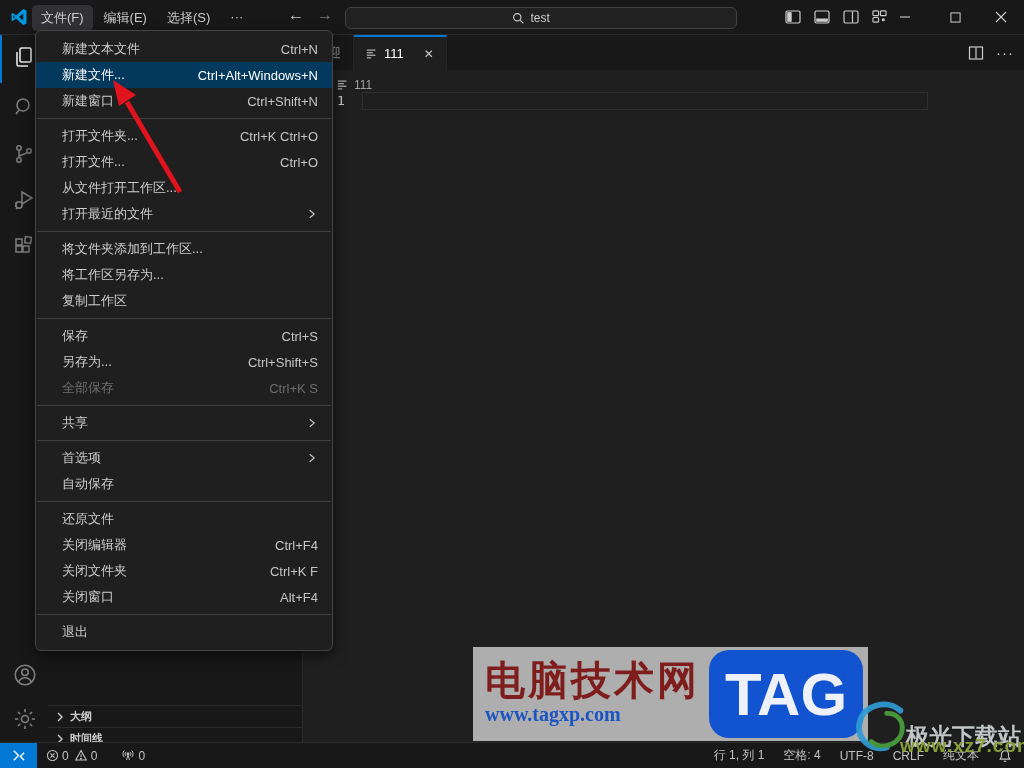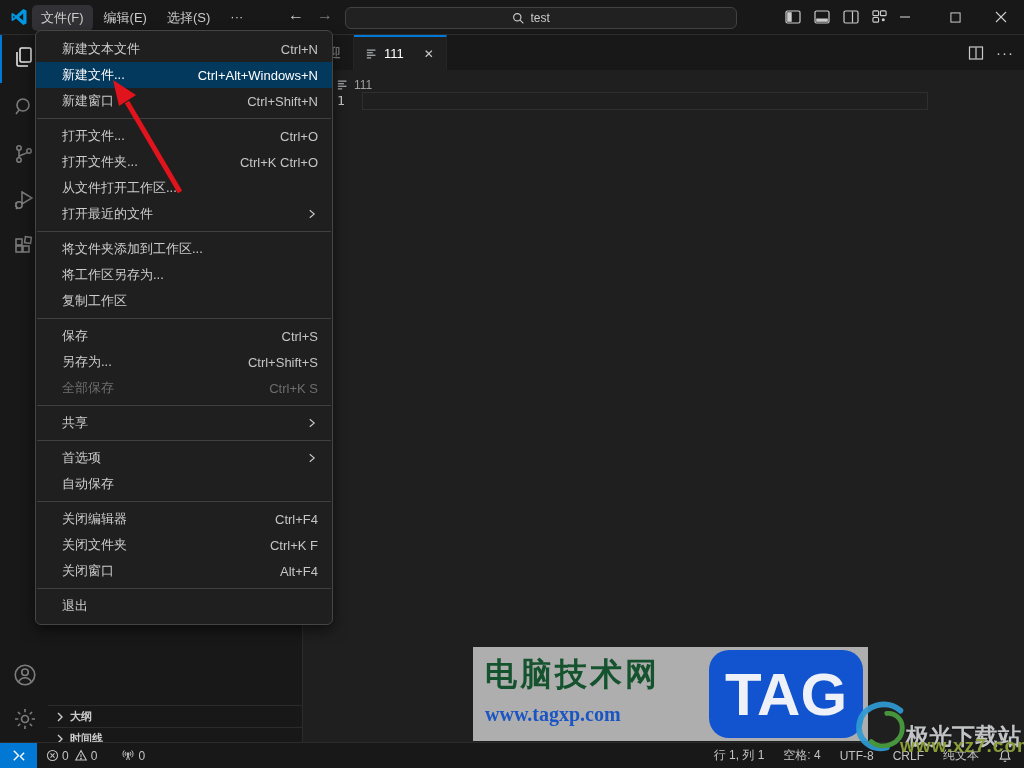--- a/index.html
+++ b/index.html
@@ -84,22 +84,22 @@
   .mi.hl { background:#04395e; color:#ffffff; }
   .mi.hl .sc { color:#ffffff; }
   .mi.dis, .mi.dis .sc { color:#6d6d6d; }
   .msep { height:1px; background:#404040; margin:4px 1px; }
 
   
   .arrow-overlay { position:absolute; left:0; top:0; width:1024px; height:768px;
     z-index:60; pointer-events:none; }
   .banner { position:absolute; left:473px; top:647px; width:395px; height:94px;
     background:#aeaeae; z-index:45; }
-  .banner-title { position:absolute; left:12px; top:6px; font-size:32px; font-weight:bold;
-    color:#14532d; letter-spacing:3px; white-space:nowrap; }
+  .banner-title { position:absolute; left:12px; top:6px; font-size:40px; font-weight:bold;
+    color:#7f1d1d; letter-spacing:3px; white-space:nowrap; }
   .banner-url { position:absolute; left:12px; top:56px; font-size:20px; font-weight:bold;
     font-family:"Liberation Serif",serif; color:#1b55c4; white-space:nowrap; }
   .banner-badge { position:absolute; right:5px; top:3px; width:154px; height:88px;
     background:#1254cf; border-radius:20px; display:flex; align-items:center;
     justify-content:center; font-size:60px; font-weight:bold; color:#eef2f8; }
   .jg-mark { position:absolute; left:850px; top:693px; width:174px; height:72px;
     z-index:70; opacity:.92; pointer-events:none; }
   .jg-title { position:absolute; left:56px; top:28px; font-size:23px; font-weight:bold;
     color:#cfd2d4; white-space:nowrap; text-shadow:0 1px 2px rgba(0,0,0,.5); }
   .jg-url { position:absolute; left:50px; top:42px; font-size:19px; font-weight:bold;
@@ -354,26 +354,26 @@
     <div class="mi hl">
       <span class="lbl">新建文件...</span>
       <span class="sc">Ctrl+Alt+Windows+N</span>
     </div>
     <div class="mi">
       <span class="lbl">新建窗口</span>
       <span class="sc">Ctrl+Shift+N</span>
     </div>
     <div class="msep"></div>
     <div class="mi">
+      <span class="lbl">打开文件夹...</span>
+      <span class="sc">Ctrl+K Ctrl+O</span>
+    </div>
+    <div class="mi">
       <span class="lbl">打开文件...</span>
       <span class="sc">Ctrl+O</span>
-    </div>
-    <div class="mi">
-      <span class="lbl">打开文件夹...</span>
-      <span class="sc">Ctrl+K Ctrl+O</span>
     </div>
     <div class="mi">
       <span class="lbl">从文件打开工作区...</span>
     </div>
     <div class="mi">
       <span class="lbl">打开最近的文件</span>
       <span>
         <svg width="12" height="12" viewBox="0 0 16 16">
           <polyline points="5,3 11,8 5,13" fill="none" stroke="#cccccc" stroke-width="1.4"></polyline>
         </svg>
@@ -417,20 +417,23 @@
       <span>
         <svg width="12" height="12" viewBox="0 0 16 16">
           <polyline points="5,3 11,8 5,13" fill="none" stroke="#cccccc" stroke-width="1.4"></polyline>
         </svg>
       </span>
     </div>
     <div class="mi">
       <span class="lbl">自动保存</span>
     </div>
     <div class="msep"></div>
+    <div class="mi">
+      <span class="lbl">还原文件</span>
+    </div>
     <div class="mi">
       <span class="lbl">关闭编辑器</span>
       <span class="sc">Ctrl+F4</span>
     </div>
     <div class="mi">
       <span class="lbl">关闭文件夹</span>
       <span class="sc">Ctrl+K F</span>
     </div>
     <div class="mi">
       <span class="lbl">关闭窗口</span>

